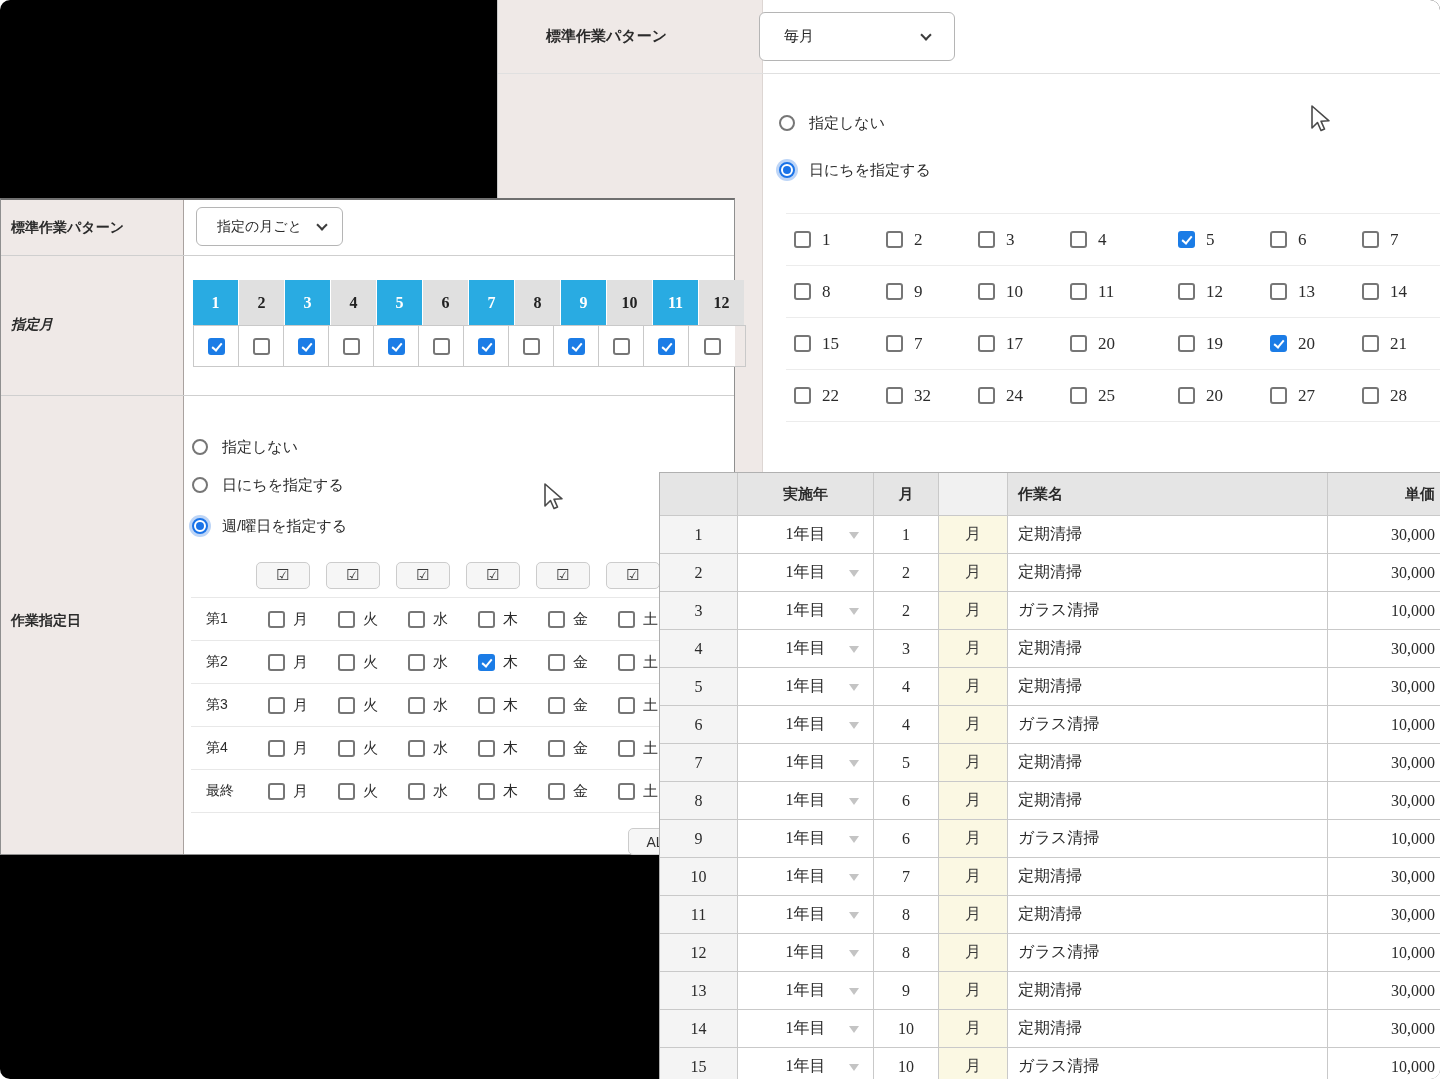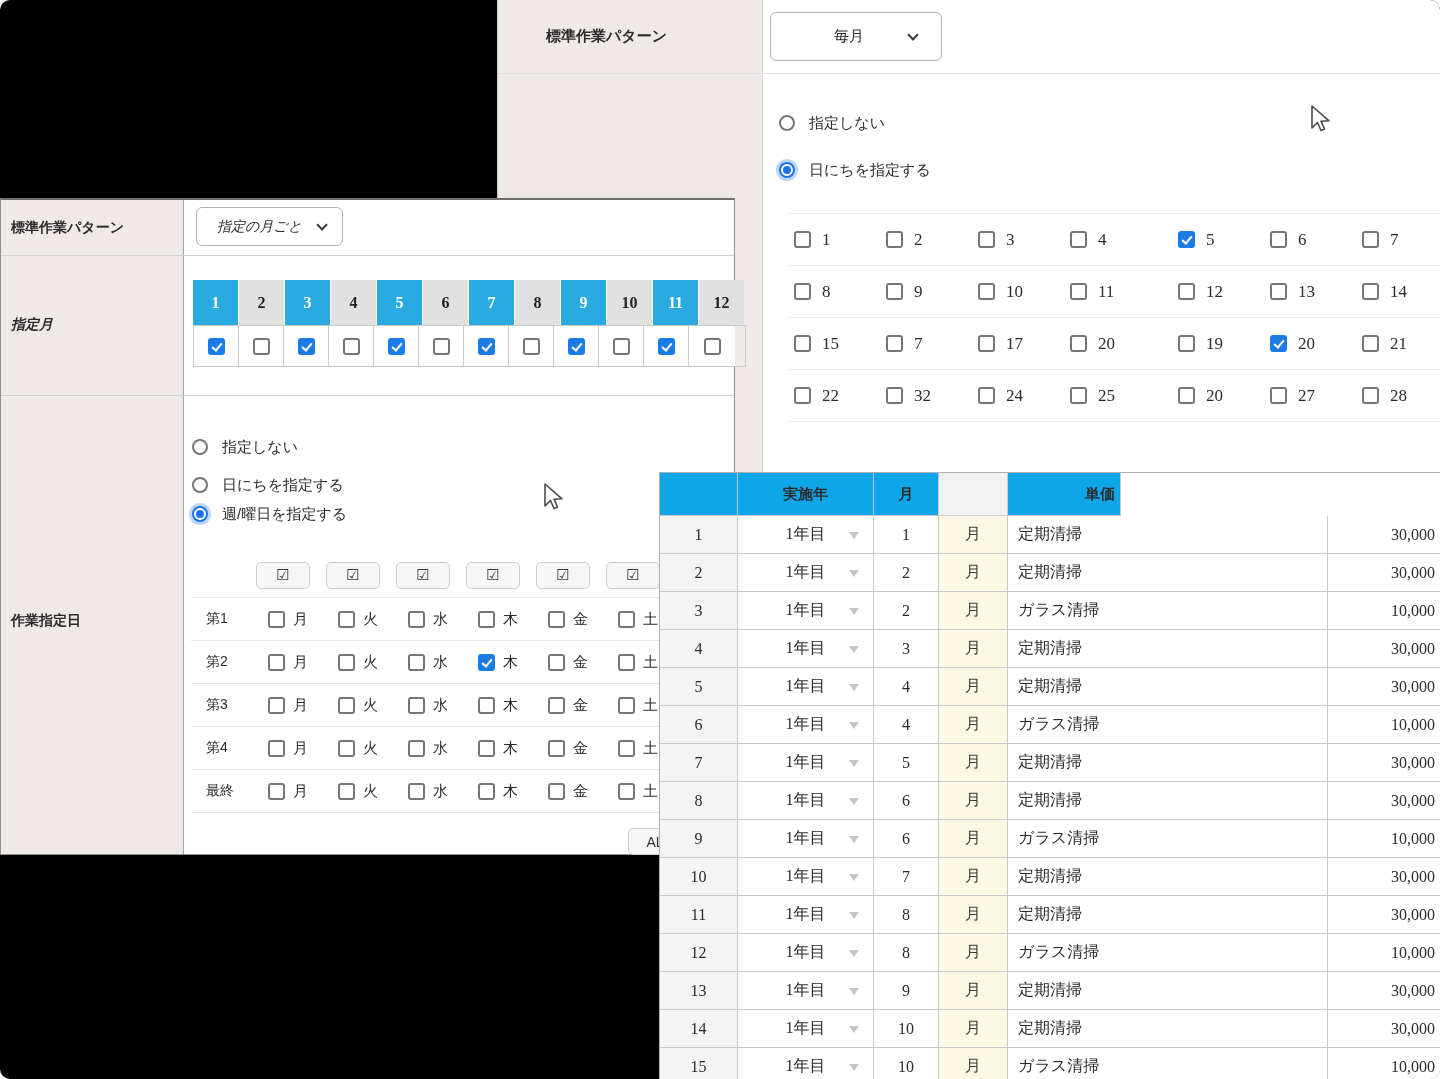--- a/index.html
+++ b/index.html
@@ -31,36 +31,36 @@
     position:absolute;display:flex;align-items:center;justify-content:center;
     background:#f6f6f6;border:1px solid #cccccc;border-radius:5px;
     font-size:15px;color:#333;cursor:default;
   }
 
   
   .panel-a{left:497px;top:0;width:943px;height:660px;border-left:1px solid #c9c9c9;}
   .pa-beige{position:absolute;left:0;top:0;bottom:0;width:265px;background:#efe9e7;border-right:1px solid #ddd6d3;}
   .pa-hline{position:absolute;left:0;top:73px;right:0;height:1px;background:#e0e0e0;}
   .pa-label{position:absolute;left:48px;top:0;height:73px;display:flex;align-items:center;font-weight:bold;font-size:15px;color:#2b2b2b;}
-  .pa-dd{left:272px;top:12px;width:172px;height:49px;font-size:15px;padding-left:39px;}
+  .pa-dd{left:261px;top:12px;width:196px;height:49px;font-size:15px;}
   .pa-dd .dd-text{padding-left:24px;}
   .pa-dd .chev{right:24px;}
   .day-grid{position:absolute;left:288px;right:0;top:213px;border-top:1px solid #ececec;}
   .day-row{position:relative;height:52px;border-bottom:1px solid #ececec;}
   .day-cell{position:absolute;top:0;height:51px;display:flex;align-items:center;gap:11px;}
   .day-num{font-size:17px;color:#2b2b2b;}
 
   
   .panel-b{left:0;top:198px;width:735px;height:657px;border:1px solid #8f8f8f;border-top:2px solid #6f6f6f;}
   .pb-beige{position:absolute;left:0;top:0;bottom:0;width:183px;background:#efe9e7;border-right:1px solid #a9a29f;}
   .pb-line1{position:absolute;left:0;top:55px;right:0;height:1px;background:#cfcfcf;}
   .pb-line2{position:absolute;left:0;top:195px;right:0;height:1px;background:#cfcfcf;}
   .pb-label{position:absolute;left:10px;top:0;height:55px;display:flex;align-items:center;font-weight:bold;font-size:14px;color:#2b2b2b;}
   .pb-dd{left:195px;top:7px;width:147px;height:39px;font-size:14px;}
-  .pb-dd .dd-text{padding-left:20px;font-style:italic;}
+  .pb-dd .dd-text{padding-left:20px;}
   .pb-dd .chev{right:16px;}
   .pb-sec2-label{position:absolute;left:10px;top:55px;height:140px;display:flex;align-items:center;font-weight:bold;font-size:14px;font-style:italic;}
   .pb-sec3-label{position:absolute;left:10px;top:412px;font-weight:bold;font-size:14px;}
   .months{position:absolute;left:192px;top:80px;}
   .mrow{display:flex;}
   .mh{width:45px;height:45px;display:flex;align-items:center;justify-content:center;
       font-weight:bold;font-size:16px;margin-right:1px;}
   .mh:last-child{margin-right:0;}
   .mh.on{background:#29abe2;color:#fff;}
   .mh.off{background:#e0e0e0;color:#222;}
@@ -73,21 +73,21 @@
   .week-row{position:relative;height:43px;border-bottom:1px solid #e8e8e8;}
   .week-row-label{position:absolute;left:15px;top:0;height:42px;display:flex;align-items:center;font-size:14px;color:#2b2b2b;}
   .wd-cell{position:absolute;top:0;height:42px;display:flex;align-items:center;gap:8px;font-size:15px;}
   .pb-all{left:627px;top:628px;width:62px;height:27px;font-size:14px;}
 
   
   .panel-c{left:659px;top:472px;width:781px;height:607px;border-left:1px solid #b0b0b0;border-top:1px solid #b0b0b0;overflow:hidden;}
   .trow{display:flex;width:781px;}
   .tcell{border-right:1px solid #c9c9c9;border-bottom:1px solid #c9c9c9;
     display:flex;align-items:center;justify-content:center;font-size:16px;background:#fff;height:38px;}
-  .thead .tcell{height:43px;background:#0ea5e9;font-weight:bold;font-size:15px;font-family:"Liberation Sans",sans-serif;}
+  .thead .tcell{height:43px;background:#e5e5e5;font-weight:bold;font-size:15px;font-family:"Liberation Sans",sans-serif;}
   .c-no{width:78px;background:#f4f4f4;}
   .c-year{width:136px;position:relative;}
   .c-month{width:65px;}
   .c-unit{width:69px;background:#fbf8e3;color:#3c3c3c;}
   .thead .c-unit{background:#f1f1f1;}
   .c-work{width:320px;justify-content:flex-start;padding-left:10px;}
   .c-price{width:113px;justify-content:flex-end;padding-right:5px;}
   .sel-arrow{position:absolute;right:14px;top:16px;width:0;height:0;
     border-left:5px solid transparent;border-right:5px solid transparent;border-top:7px solid #c4c4c4;}
 
@@ -307,21 +307,21 @@
     <div class="pb-sec3-label">作業指定日</div>
     <div id="pb-radios">
         <div class="radio-row" style="left: 191px; top: 234px; height: 26px;">
           <div class="radio"></div>
           <div>指定しない</div>
         </div>
         <div class="radio-row" style="left: 191px; top: 272px; height: 26px;">
           <div class="radio"></div>
           <div>日にちを指定する</div>
         </div>
-        <div class="radio-row" style="left: 191px; top: 301px; height: 26px;">
+        <div class="radio-row" style="left: 191px; top: 313px; height: 26px;">
           <div class="radio sel"></div>
           <div>週/曜日を指定する</div>
         </div>
       </div>
     <div id="selall-row">
         <div class="btn selall-btn" style="left: 255px;">
           <div class="ballot">☑</div>
         </div>
         <div class="btn selall-btn" style="left: 325px;">
           <div class="ballot">☑</div>
@@ -479,20 +479,21 @@
     <div class="btn pb-all">ALL</div>
   </section>
 
   <section class="panel panel-c">
     <div id="work-table">
         <div class="trow thead">
           <div class="tcell c-no"></div>
           <div class="tcell c-year">実施年</div>
           <div class="tcell c-month">月</div>
           <div class="tcell c-unit"></div>
+          <div class="tcell c-work">作業名</div>
           <div class="tcell c-price">単価</div>
         </div>
         <div class="trow">
           <div class="tcell c-no serif">1</div>
           <div class="tcell c-year serif">1年目<div class="sel-arrow"></div></div>
           <div class="tcell c-month serif">1</div>
           <div class="tcell c-unit">月</div>
           <div class="tcell c-work">定期清掃</div>
           <div class="tcell c-price serif">30,000</div>
         </div>

